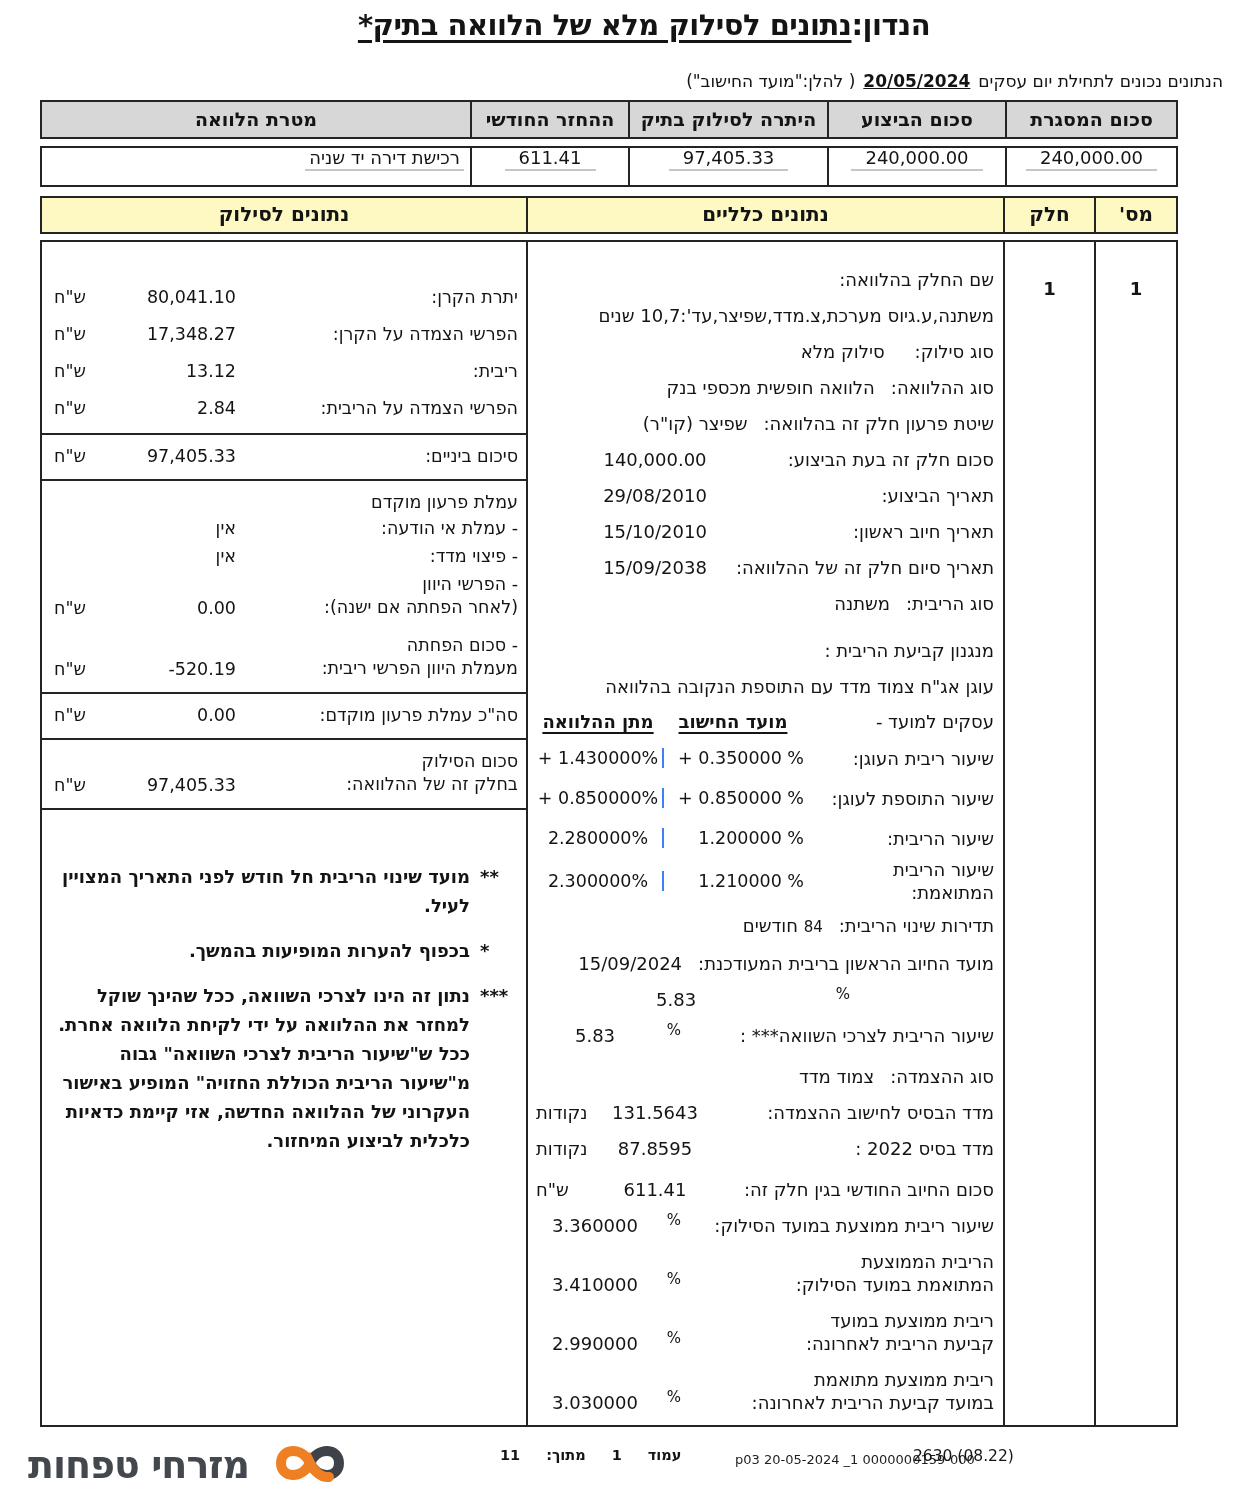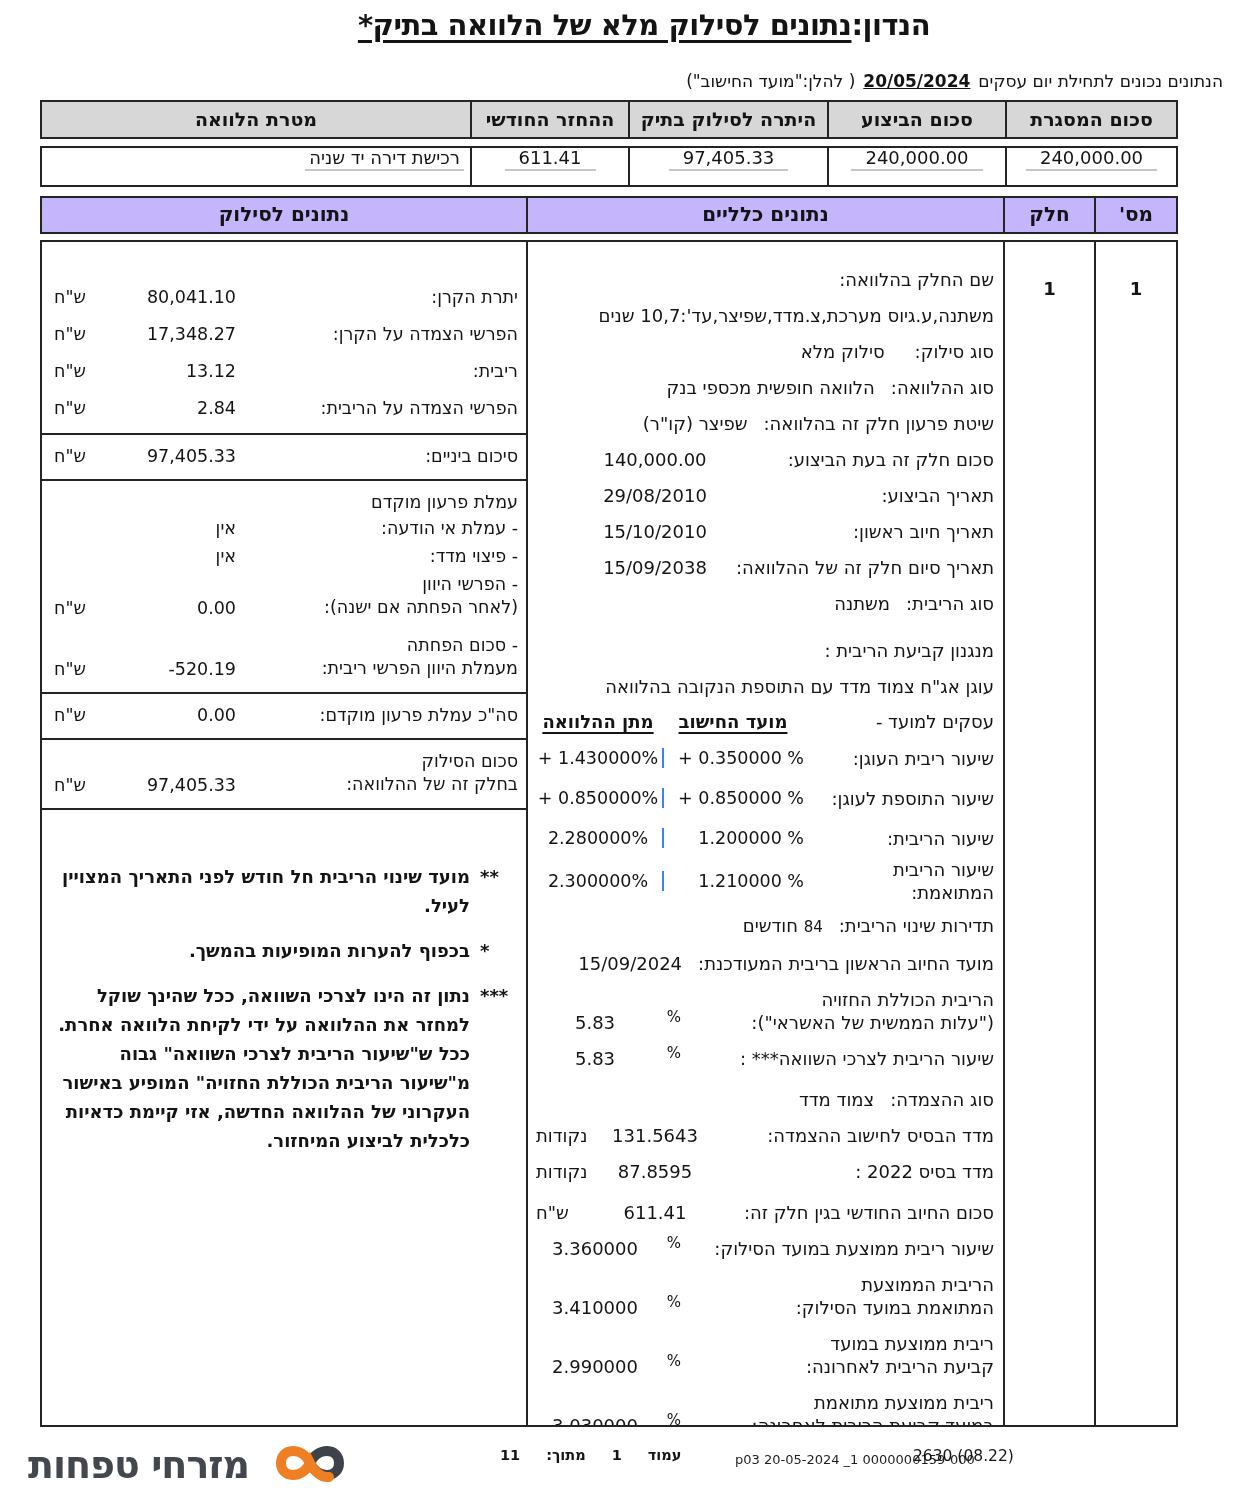--- a/index.html
+++ b/index.html
@@ -25,21 +25,21 @@
   .t1 { margin-top:9px; grid-template-columns:171px 178px 199px 158px 1fr; }
   .t1.head > div { background:#d7d7d7; font-weight:bold; font-size:19px; text-align:center; padding:6px 2px 7px; }
   .t1.vals { margin-top:7px; }
   .t1.vals > div { height:37px; display:flex; align-items:center; justify-content:center; padding:0 6px 15px; }
   .t1.vals .cellline { border-bottom:2px solid #c6c6c6; padding:0 14px 1px; font-size:18px; white-space:nowrap; }
   .t1.vals > div.purpose { justify-content:flex-start; }
   .t1.vals > div.purpose .cellline { padding:0 4px 1px; }
 
   
   .t2h { margin-top:9px; grid-template-columns:82px 91px 477px 1fr; }
-  .t2h > div { background:#c4b5fd; font-weight:bold; font-size:20px; text-align:center; padding:4px 2px 6px; }
+  .t2h > div { background:#fef9c3; font-weight:bold; font-size:20px; text-align:center; padding:4px 2px 6px; }
   .t2b { margin-top:6px; grid-template-columns:82px 91px 477px 1fr; height:1187px; }
   .idx { text-align:center; padding-top:36px; font-size:18px; font-weight:bold; }
 
   
   .gcol { padding:26px 9px 0 6px; font-size:18px; overflow:hidden; }
   .grow { margin-bottom:13px; line-height:23px; }
   .g-inline { display:flex; align-items:baseline; gap:16px; }
   .g-inline.widegap { gap:30px; }
   .g-tab { display:grid; grid-template-columns:1fr 130px 56px; align-items:end; }
   .g-tab .val { direction:ltr; unicode-bidi:isolate; text-align:center; }
@@ -213,24 +213,20 @@
       <div class="grow g-inline">
         <span>תדירות שינוי הריבית:</span>
         <span><span class="small">84</span> <span>חודשים</span></span>
       </div>
       <div class="grow g-inline">
         <span>מועד החיוב הראשון בריבית המעודכנת:</span>
         <span class="val" style="direction:ltr;unicode-bidi:isolate">15/09/2024</span>
       </div>
 
       <div class="grow g-pct mt10">
-        <div class="lab2">
-          <div>הריבית הכוללת החזויה</div>
-          <div>("עלות הממשית של האשראי"):</div>
-        </div>
         <span class="pct">%</span>
         <span class="num">5.83</span>
       </div>
       <div class="grow g-pct">
         <span>שיעור הריבית לצרכי השוואה*** :</span>
         <span class="pct">%</span>
         <span class="num">5.83</span>
       </div>
 
       <div class="grow g-inline mt18">

